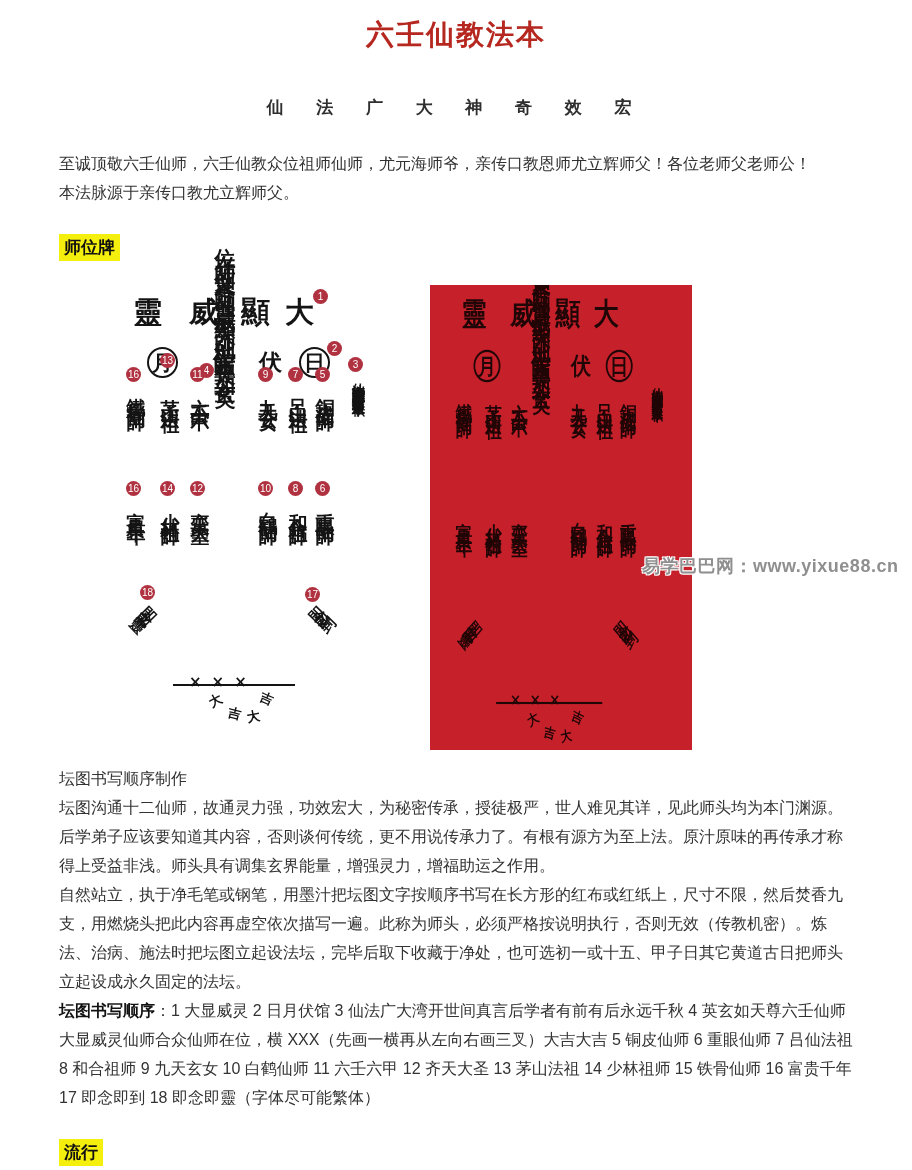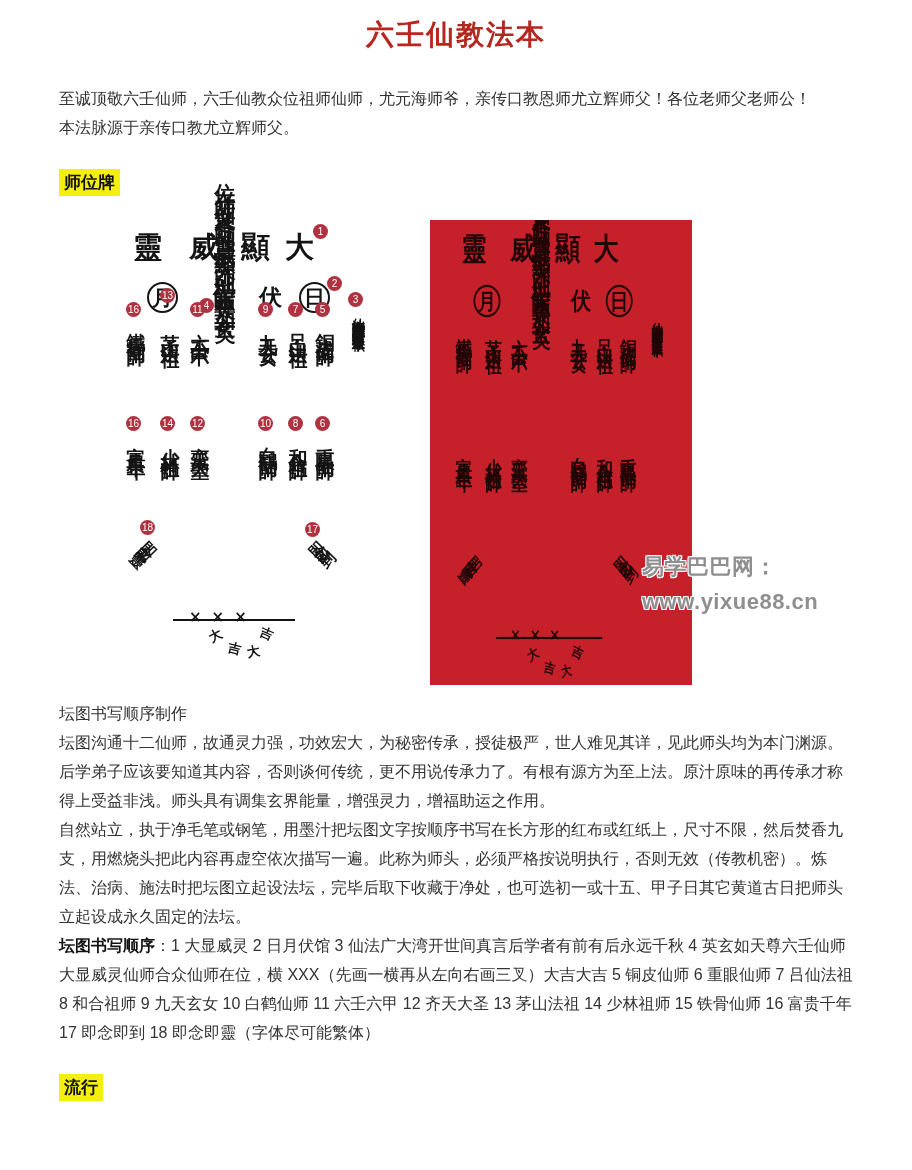--- a/index.html
+++ b/index.html
@@ -40,35 +40,36 @@
            font-size:10px; line-height:15px; text-align:center; font-family:"Liberation Sans",sans-serif; z-index:3; }
   .diag { position:absolute; writing-mode:vertical-rl; text-orientation:upright; font-size:15px; font-weight:600;
           letter-spacing:5px; font-family:"Liberation Serif","DejaVu Serif",serif; color:#141414; }
   .bline { position:absolute; border-top:2px solid #141414; }
   .xmarks { position:absolute; font-size:15px; font-weight:bold; letter-spacing:10px; color:#141414;
             font-family:"DejaVu Sans",sans-serif; }
   .scatter-ch { position:absolute; font-size:13px; font-weight:600; color:#141414;
                 font-family:"Liberation Serif","DejaVu Serif",serif; }
 
   
-  .watermark { position:absolute; left:642px; top:549px; width:268px; font-size:22px; font-weight:bold;
+  .watermark { position:absolute; left:642px; top:549px; width:268px; font-size:18px; font-weight:bold;
                color:#8f8f8f; line-height:35px; letter-spacing:0.5px;
                text-shadow:-1px -1px 0 #fff, 1px -1px 0 #fff, -1px 1px 0 #fff, 1px 1px 0 #fff; z-index:5; }
 
   
   .paras { margin-top:14px; font-size:16px; line-height:29px; color:#333; }
   .paras p { margin:0; }
   .order-label { font-weight:bold; color:#111; }
 </style>
 </head>
 <body>
 
 <div class="page">
   <div class="content">
     <div class="doc-title">六壬仙教法本</div>
+    <div class="doc-subtitle">仙 法 广 大 神 奇 效 宏</div>
     <div class="intro">
       <div>至诚顶敬六壬仙师，六壬仙教众位祖师仙师，尤元海师爷，亲传口教恩师尤立辉师父！各位老师父老师公！</div>
       <div>本法脉源于亲传口教尤立辉师父。</div>
     </div>
 
     <div class="hl-heading">师位牌</div>
 
     <div class="tablet-row">
       <div class="tablet-white">
         <div class="tablet-inner" id="tablet-white-inner">

